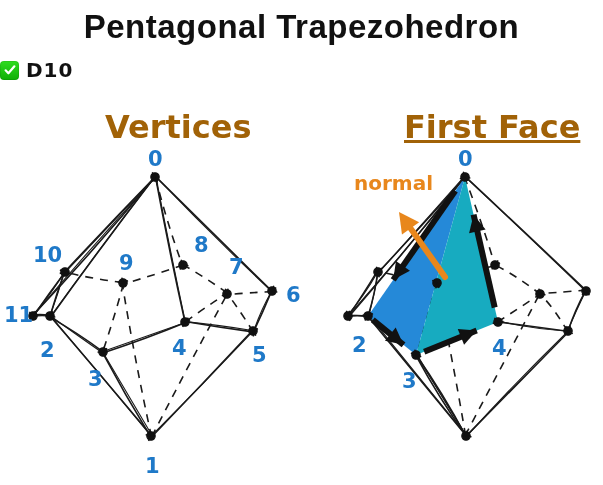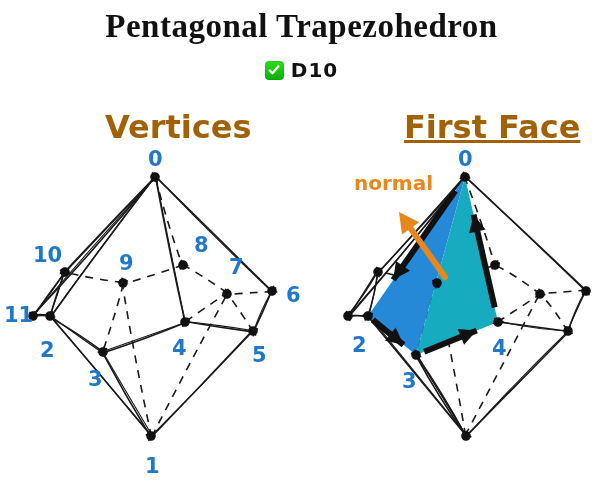--- a/index.html
+++ b/index.html
@@ -14,35 +14,35 @@
     background: #ffffff;
     overflow: hidden;
     font-family: "DejaVu Sans", sans-serif;
   }
   .title {
     position: absolute;
     left: 0;
     top: 8px;
     width: 603px;
     text-align: center;
-    font-family: Liberation Serif, serif;
+    font-family: Liberation Sans, sans-serif;
     font-size: 33px;
     font-weight: 700;
     letter-spacing: 0.5px;
     color: #111111;
     white-space: nowrap;
   }
   .subtitle-row {
     position: absolute;
     left: 0;
     top: 58px;
     width: 603px;
     display: flex;
     align-items: center;
-    justify-content: center;
+    justify-content: flex-start;
     gap: 7px;
   }
   .check-badge {
     width: 19px;
     height: 19px;
     border-radius: 4px;
     background: #16c60c;
     background-image: linear-gradient(#2fdd1f, #0fae06);
     display: flex;
     align-items: center;

